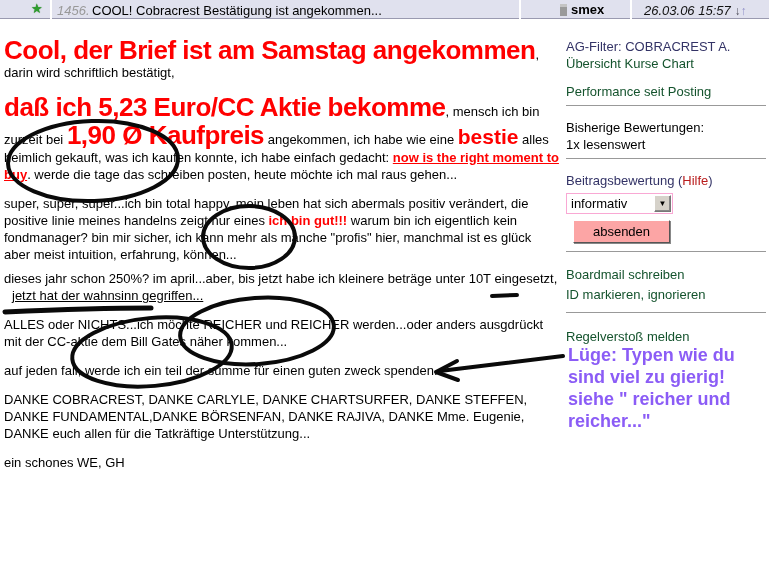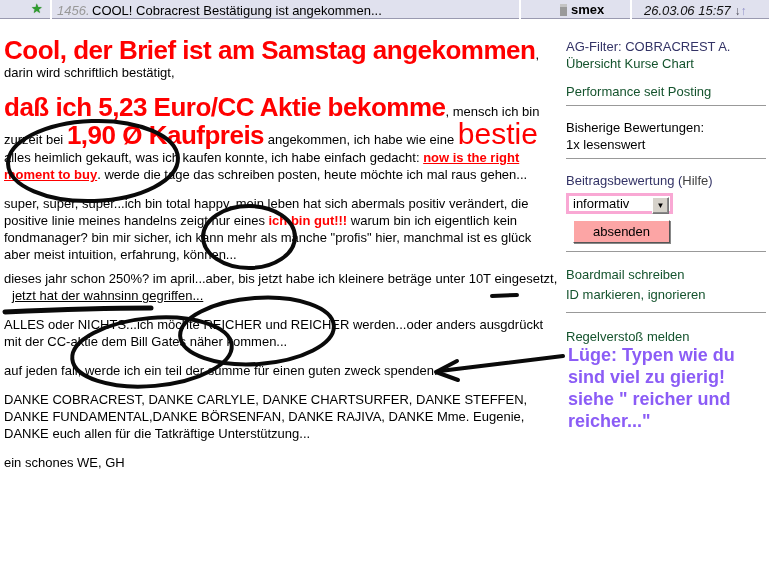--- a/index.html
+++ b/index.html
@@ -23,36 +23,36 @@
   .arr-dn { font-style:normal; color:#50505c; font-size:12px; }
   .arr-up { font-style:normal; color:#8f8fc8; font-size:12px; }
 
   
   .post { position:absolute; left:4px; top:36px; width:556px; font-size:13px;
           line-height:17px; color:#000; }
   .post p { margin:0 0 12px 0; }
   .post p.p1 { }
   .post p.p3 { margin-bottom:7px; }
   .red-xl { color:#f00; font-weight:bold; font-size:26px; line-height:28px; letter-spacing:-0.5px; }
-  .red-lg { color:#f00; font-weight:normal; font-size:30px; line-height:24px;margin-top:22px; }
+  .red-lg { color:#f00; font-weight:bold; font-size:21px; line-height:24px;margin-top:22px; }
   .red-b  { color:#f00; font-weight:bold; }
   .red-u  { color:#f00; font-weight:bold; text-decoration:underline; }
   .u      { text-decoration:underline;padding-left:8px; }
 
   
   .sidebar { position:absolute; left:566px; top:38px; width:200px; font-size:13px;
              line-height:17px; color:#333366; }
   .sb-link { color:#14532d; cursor:pointer; }
   .sb-black { color:#000; }
   .sb-hr { border:0; border-top:1px solid #999; height:0; margin:5px 0; }
   .gap11 { height:11px; } .gap8 { height:8px; } .gap9 { height:9px; } .gap10 { height:10px; }
-  .hilfe { color:#404040; cursor:pointer; }
+  .hilfe { color:#b91c1c; cursor:pointer; }
 
   .fakeselect { margin-top:4px; width:107px; height:21px; background:#fff;
-                border:3px solid #f9a8d4; display:flex; align-items:center; position:relative;
+                border:1px solid #f9a8d4; display:flex; align-items:center; position:relative;
                 font-size:13px; color:#000; padding-left:4px; cursor:default; }
   .fakeselect .btn { position:absolute; right:1px; top:1px; width:17px; height:17px;
                 background:#d6d2ca; border:1px solid #777; border-top-color:#fff; border-left-color:#fff;
                 box-shadow:inset -1px -1px 0 #888;
                 display:flex; align-items:center; justify-content:center; font-size:8px; color:#000; }
   .pushbtn { margin-top:6px; margin-left:7px; width:97px; height:23px; background:#fca5a5;
              border:1px solid; border-color:#fff #555 #555 #fff; box-shadow:1px 1px 0 #888;
              font-size:13px; color:#000; text-align:center; line-height:21px; cursor:pointer; }
 
   

